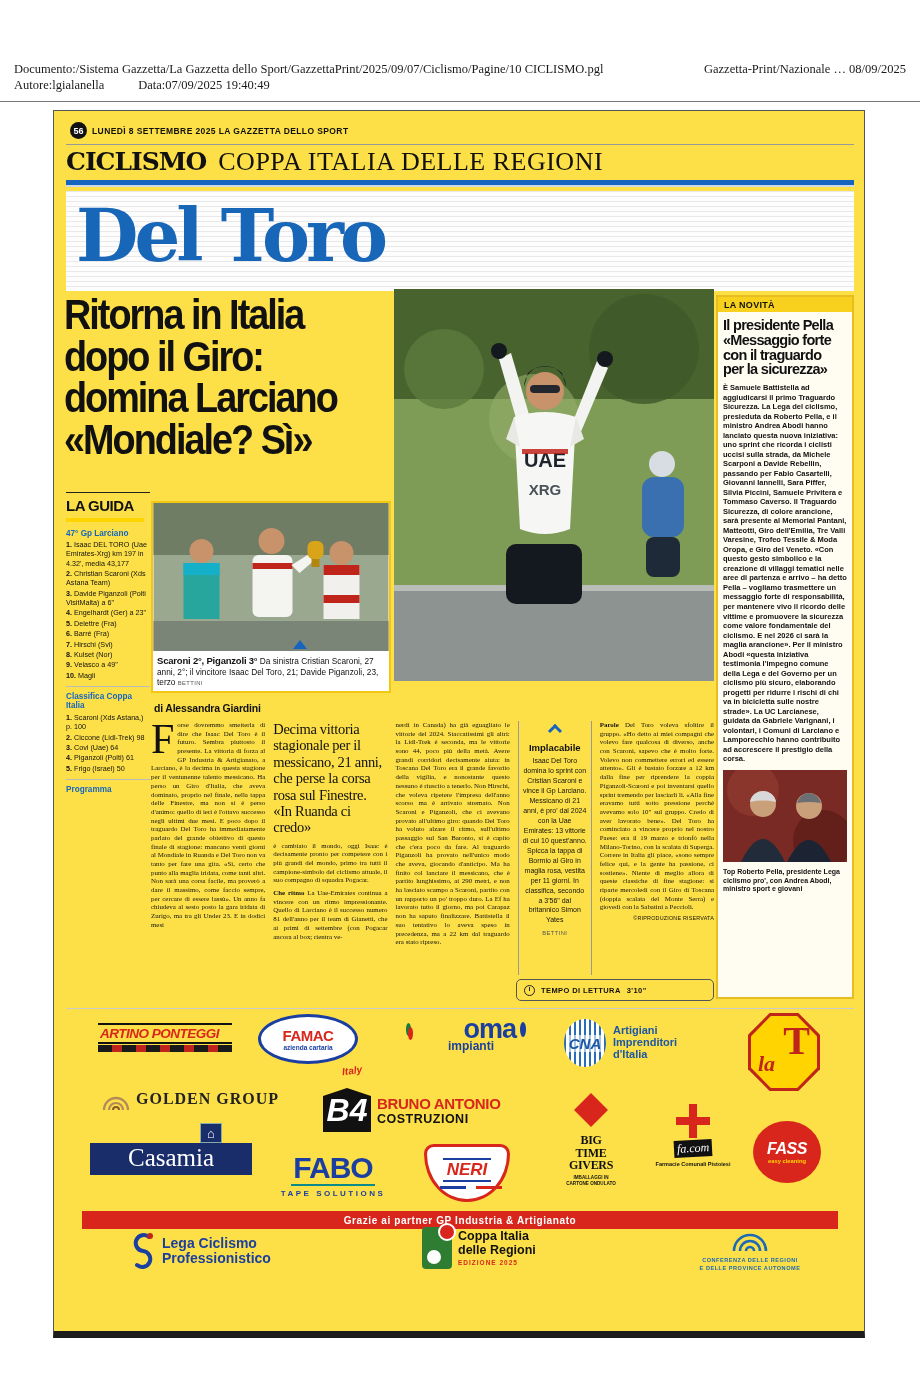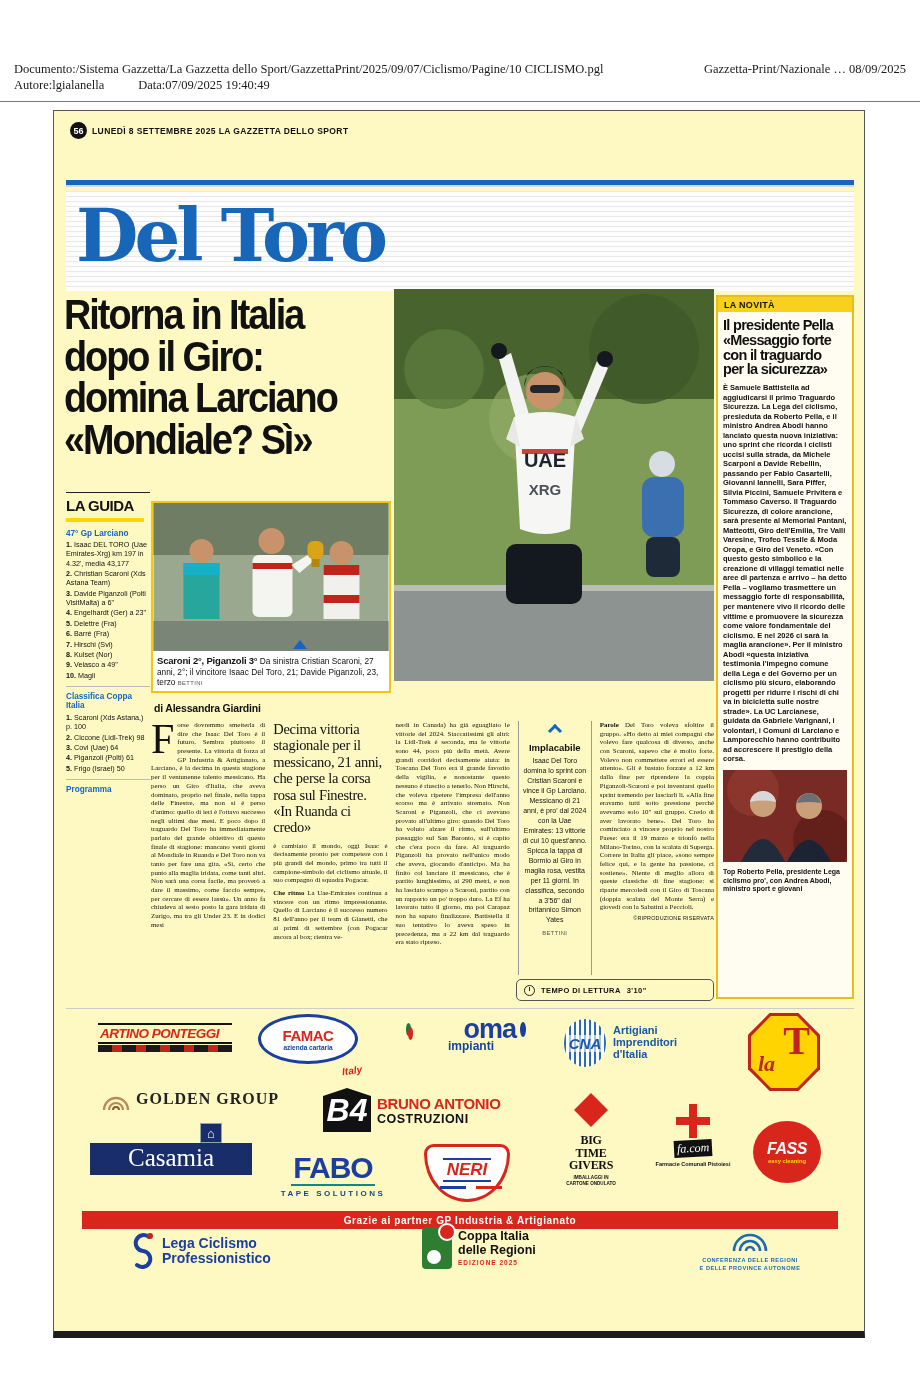--- a/index.html
+++ b/index.html
@@ -10,21 +10,21 @@
   }
   
   .print-header { position:absolute; left:14px; top:62px; width:892px;
     font-family:"Liberation Serif", serif; font-size:12.5px; color:#1a1a1a; line-height:1.25; }
   .ph-row1 { display:flex; justify-content:space-between; }
   .ph-row2 { display:flex; gap:34px; }
   .ph-rule { position:absolute; left:0; top:101px; width:920px; height:0; border-top:1.5px solid #777; }
 
   
   .page { position:absolute; left:53px; top:110px; width:812px; height:1228px;
-    border:1.5px solid #555; border-bottom:7px solid #1d1d1d; background:#fef9c3; overflow:hidden;padding-left:10px; }
+    border:1.5px solid #555; border-bottom:7px solid #1d1d1d; background:#fde047; overflow:hidden;padding-left:10px; }
   .page > * { position:absolute; }
 
   .pageno-row { left:16px; top:11px; display:flex; align-items:center; gap:5px; }
   .pageno { width:17px; height:17px; border-radius:50%; background:#111; color:#fff;
     font-weight:bold; font-size:9px; display:flex; align-items:center; justify-content:center; }
   .dateline { font-size:8.5px; font-weight:bold; letter-spacing:.4px; }
 
   .section-row { left:12px; top:33px; width:788px; border-top:1px solid #999; padding-top:2px;
     display:flex; gap:12px; align-items:baseline; }
   .section-name { font-family:"DejaVu Serif", serif; font-weight:900; font-size:25px; letter-spacing:-1px; }
@@ -220,20 +220,24 @@
 </div>
 <div class="ph-rule"></div>
 
 <div class="page">
 
   <div class="pageno-row">
     <span class="pageno">56</span>
     <span class="dateline">LUNEDÌ 8 SETTEMBRE 2025 LA GAZZETTA DELLO SPORT</span>
   </div>
 
+  <div class="section-row">
+    <span class="section-name">CICLISMO</span>
+    <span class="section-sub">COPPA ITALIA DELLE REGIONI</span>
+  </div>
   <div class="blue-bar"></div>
 
   <div class="hero">
     <span class="hero-blue">Del Toro</span>
   </div>
 
   <div class="lead-headline">Ritorna in Italia
 dopo il Giro:
 domina Larciano
 «Mondiale? Sì»</div>

